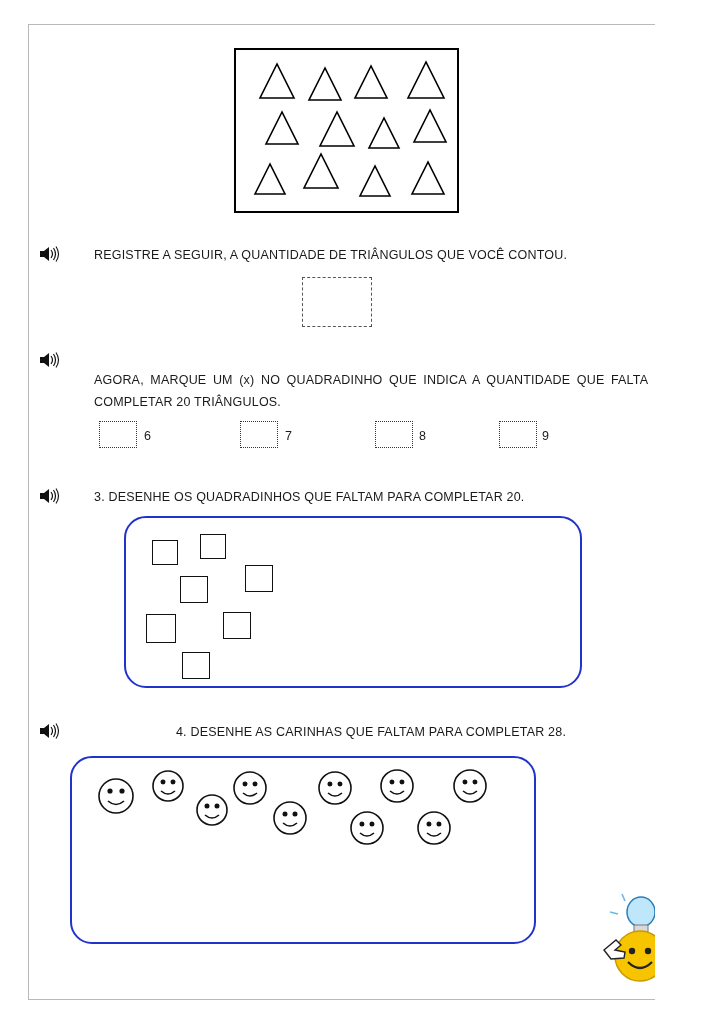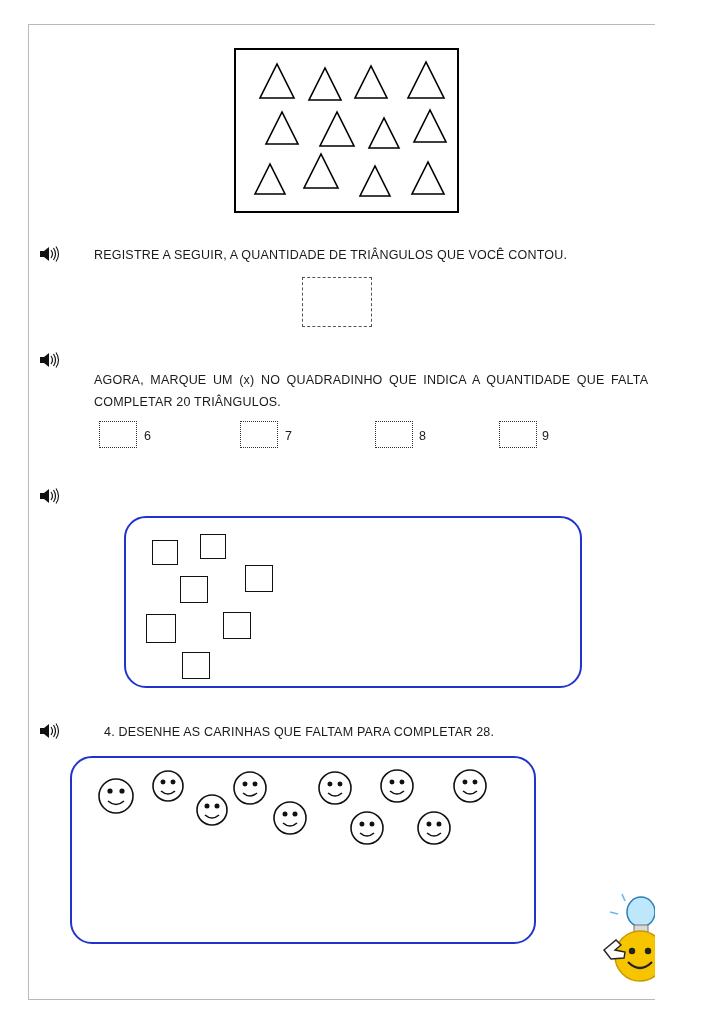--- a/index.html
+++ b/index.html
@@ -155,40 +155,41 @@
   <div class="opt-num" style="left:542px; top:429px;">9</div>
 
   <div class="spk" style="left:38px; top:487px;">
     <svg width="22" height="18" viewBox="0 0 22 18">
       <polygon points="2,6 6,6 11,2 11,16 6,12 2,12" fill="#111"></polygon>
       <path d="M13 5 Q16 9 13 13" stroke="#111" stroke-width="1.2" fill="none"></path>
       <path d="M15.5 3 Q19.5 9 15.5 15" stroke="#111" stroke-width="1.2" fill="none"></path>
       <path d="M18 1.5 Q23 9 18 16.5" stroke="#111" stroke-width="1.1" fill="none"></path>
     </svg>
   </div>
+  <div class="instr" style="left:94px; top:487px; width:560px;">3. DESENHE OS QUADRADINHOS QUE FALTAM PARA COMPLETAR 20.</div>
 
   <div class="blue-box" style="left:124px; top:516px; width:458px; height:172px;">
     <div class="sq" style="left:26px; top:22px; width:26px; height:25px;"></div>
     <div class="sq" style="left:74px; top:16px; width:26px; height:25px;"></div>
     <div class="sq" style="left:54px; top:58px; width:28px; height:27px;"></div>
     <div class="sq" style="left:119px; top:47px; width:28px; height:27px;"></div>
     <div class="sq" style="left:20px; top:96px; width:30px; height:29px;"></div>
     <div class="sq" style="left:97px; top:94px; width:28px; height:27px;"></div>
     <div class="sq" style="left:56px; top:134px; width:28px; height:27px;"></div>
   </div>
 
   <div class="spk" style="left:38px; top:722px;">
     <svg width="22" height="18" viewBox="0 0 22 18">
       <polygon points="2,6 6,6 11,2 11,16 6,12 2,12" fill="#111"></polygon>
       <path d="M13 5 Q16 9 13 13" stroke="#111" stroke-width="1.2" fill="none"></path>
       <path d="M15.5 3 Q19.5 9 15.5 15" stroke="#111" stroke-width="1.2" fill="none"></path>
       <path d="M18 1.5 Q23 9 18 16.5" stroke="#111" stroke-width="1.1" fill="none"></path>
     </svg>
   </div>
-  <div class="instr" style="left:104px; top:722px; width:560px;">4. DESENHE AS CARINHAS QUE FALTAM PARA COMPLETAR 28.</div>
+  <div class="instr" style="left:91px; top:722px; width:560px;text-align:center;">4. DESENHE AS CARINHAS QUE FALTAM PARA COMPLETAR 28.</div>
 
   <div class="blue-box" style="left:70px; top:756px; width:466px; height:188px;">
     <svg width="462" height="184" viewBox="0 0 462 184">
       <g fill="none" stroke="#111" stroke-width="1.6">
         <g>
           <circle cx="44" cy="38" r="17"></circle>
           <circle cx="38" cy="33" r="1.8" fill="#111"></circle>
           <circle cx="50" cy="33" r="1.8" fill="#111"></circle>
           <path d="M36 43 Q44 50 52 43"></path>
         </g>

